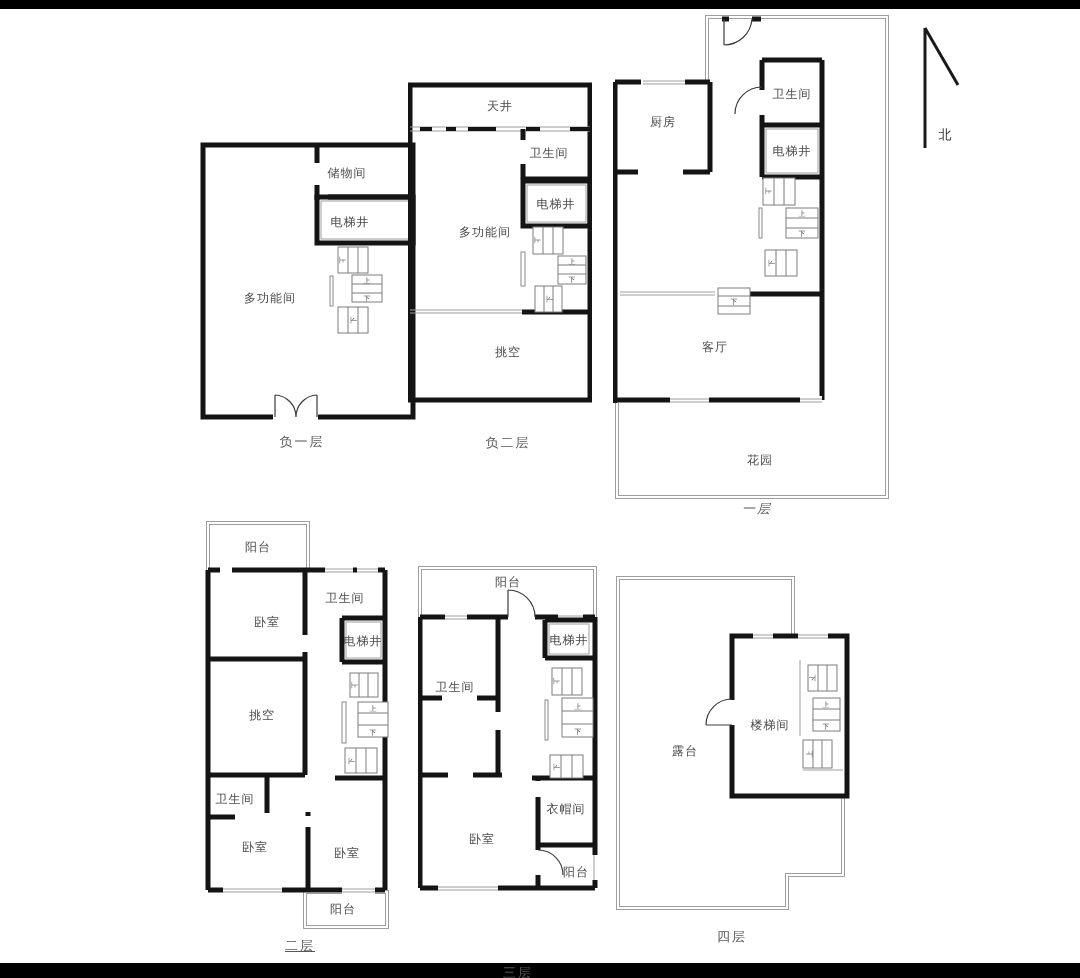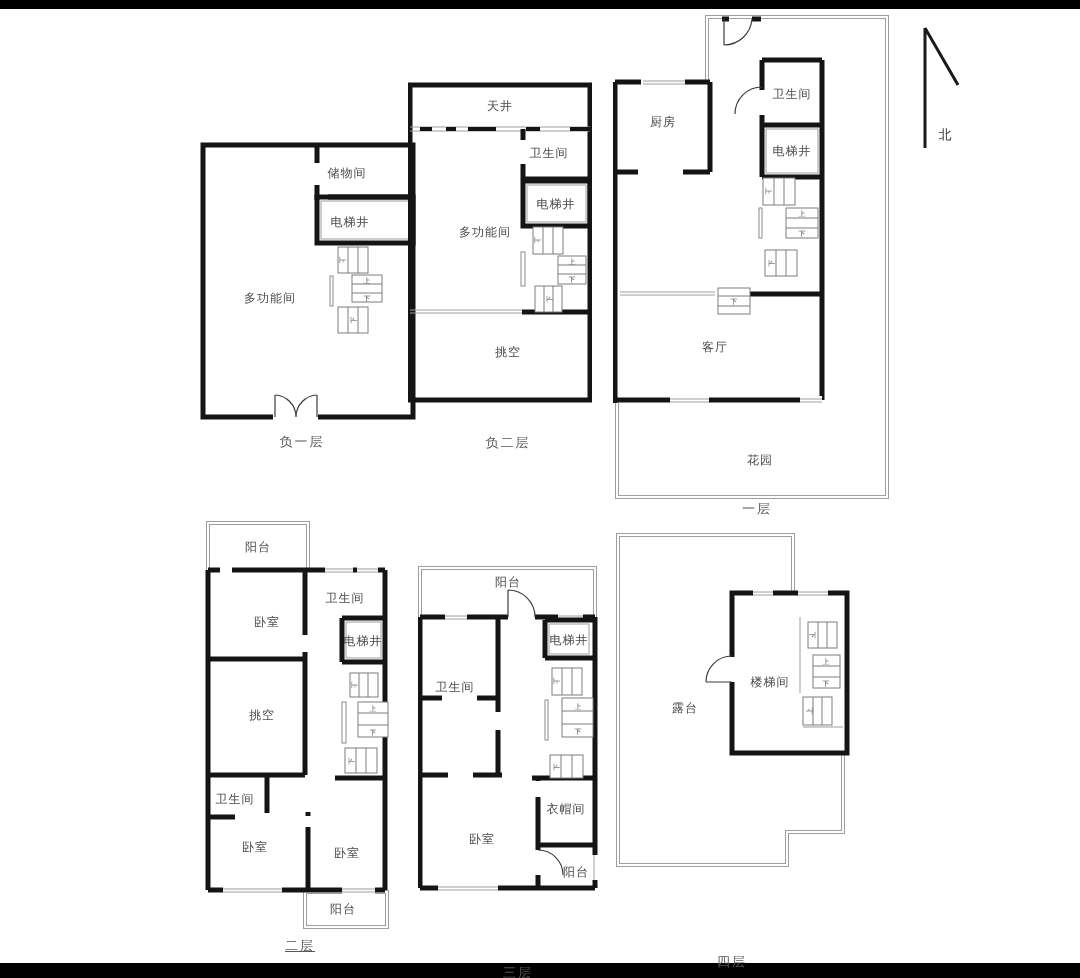--- a/index.html
+++ b/index.html
@@ -149,21 +149,21 @@
         <text class="stair-t" x="121" y="289">下</text>
         <path class="thin" d="M7,277 H102 M7,280 H102"></path>
       </g>
       <text class="room" x="50" y="111">厨房</text>
       <text class="room" x="179" y="83">卫生间</text>
       <text class="room" x="179" y="140">电梯井</text>
       <text class="room" x="102" y="336">客厅</text>
       <text class="room" x="147" y="449">花园</text>
     </svg>
   </div>
-  <div class="caption" style="left:757px;top:500px;">一层</div>
+  <div class="caption" style="left:757px;top:500px;font-style:italic;">一层</div>
 
   <div class="plan" style="left:205px;top:520px;">
     <svg width="185" height="412" viewBox="0 0 185 412">
       <g>
         <path class="dblo" d="M3,50 V3 H103 V50"></path>
         <path class="dbli" d="M3,50 V3 H103 V50"></path>
       </g>
       <g>
         <path class="dblo" d="M100,372 H182 V407 H100 Z"></path>
         <path class="dbli" d="M100,372 H182 V407 H100 Z"></path>
@@ -259,21 +259,21 @@
       <text class="room" x="90" y="21">阳台</text>
       <text class="room" x="151" y="79">电梯井</text>
       <text class="room" x="37" y="126">卫生间</text>
       <text class="room" x="64" y="278">卧室</text>
       <text class="room" x="148" y="248">衣帽间</text>
       <text class="room" x="158" y="311">阳台</text>
     </svg>
   </div>
   <div class="caption" style="left:518px;top:964px;">三层</div>
 
-  <div class="plan" style="left:613px;top:525px;">
+  <div class="plan" style="left:613px;top:568px;">
     <svg width="240" height="400" viewBox="0 0 240 400">
       <g>
         <path class="dblo" d="M180,66 V10 H5 V340 H174 V307 H230 V230"></path>
         <path class="dbli" d="M180,66 V10 H5 V340 H174 V307 H230 V230"></path>
       </g>
       <g>
         <rect class="wall" x="119" y="68" width="115" height="160"></rect>
         <rect class="winmask" x="140" y="64" width="20" height="8"></rect>
         <path class="winline" d="M140,67 H160 M140,70 H160"></path>
         <rect class="winmask" x="185" y="64" width="30" height="8"></rect>
@@ -293,21 +293,21 @@
         <text class="stair-t" x="213" y="161">下</text>
         <rect class="stairbox" x="190" y="172" width="29" height="28"></rect>
         <path class="tread" d="M200,172 V200 M209,172 V200"></path>
         <text class="stair-t" x="196" y="189" transform="rotate(-90 196 186)">上</text>
         <path class="thin" d="M187,92 V168 M190,202 H230"></path>
       </g>
       <text class="room" x="157" y="161">楼梯间</text>
       <text class="room" x="72" y="187">露台</text>
     </svg>
   </div>
-  <div class="caption" style="left:732px;top:928px;margin-top:25px;">四层</div>
+  <div class="caption" style="left:732px;top:928px;">四层</div>
 
   <div class="plan" style="left:905px;top:15px;">
     <svg width="70" height="140" viewBox="0 0 70 140">
       <path d="M20,13 V133 M20,13 L53,70" stroke="#1a1a1a" stroke-width="3" fill="none"></path>
       <text class="north" x="40" y="124">北</text>
     </svg>
   </div>
 </div>
 
 </body></html>

